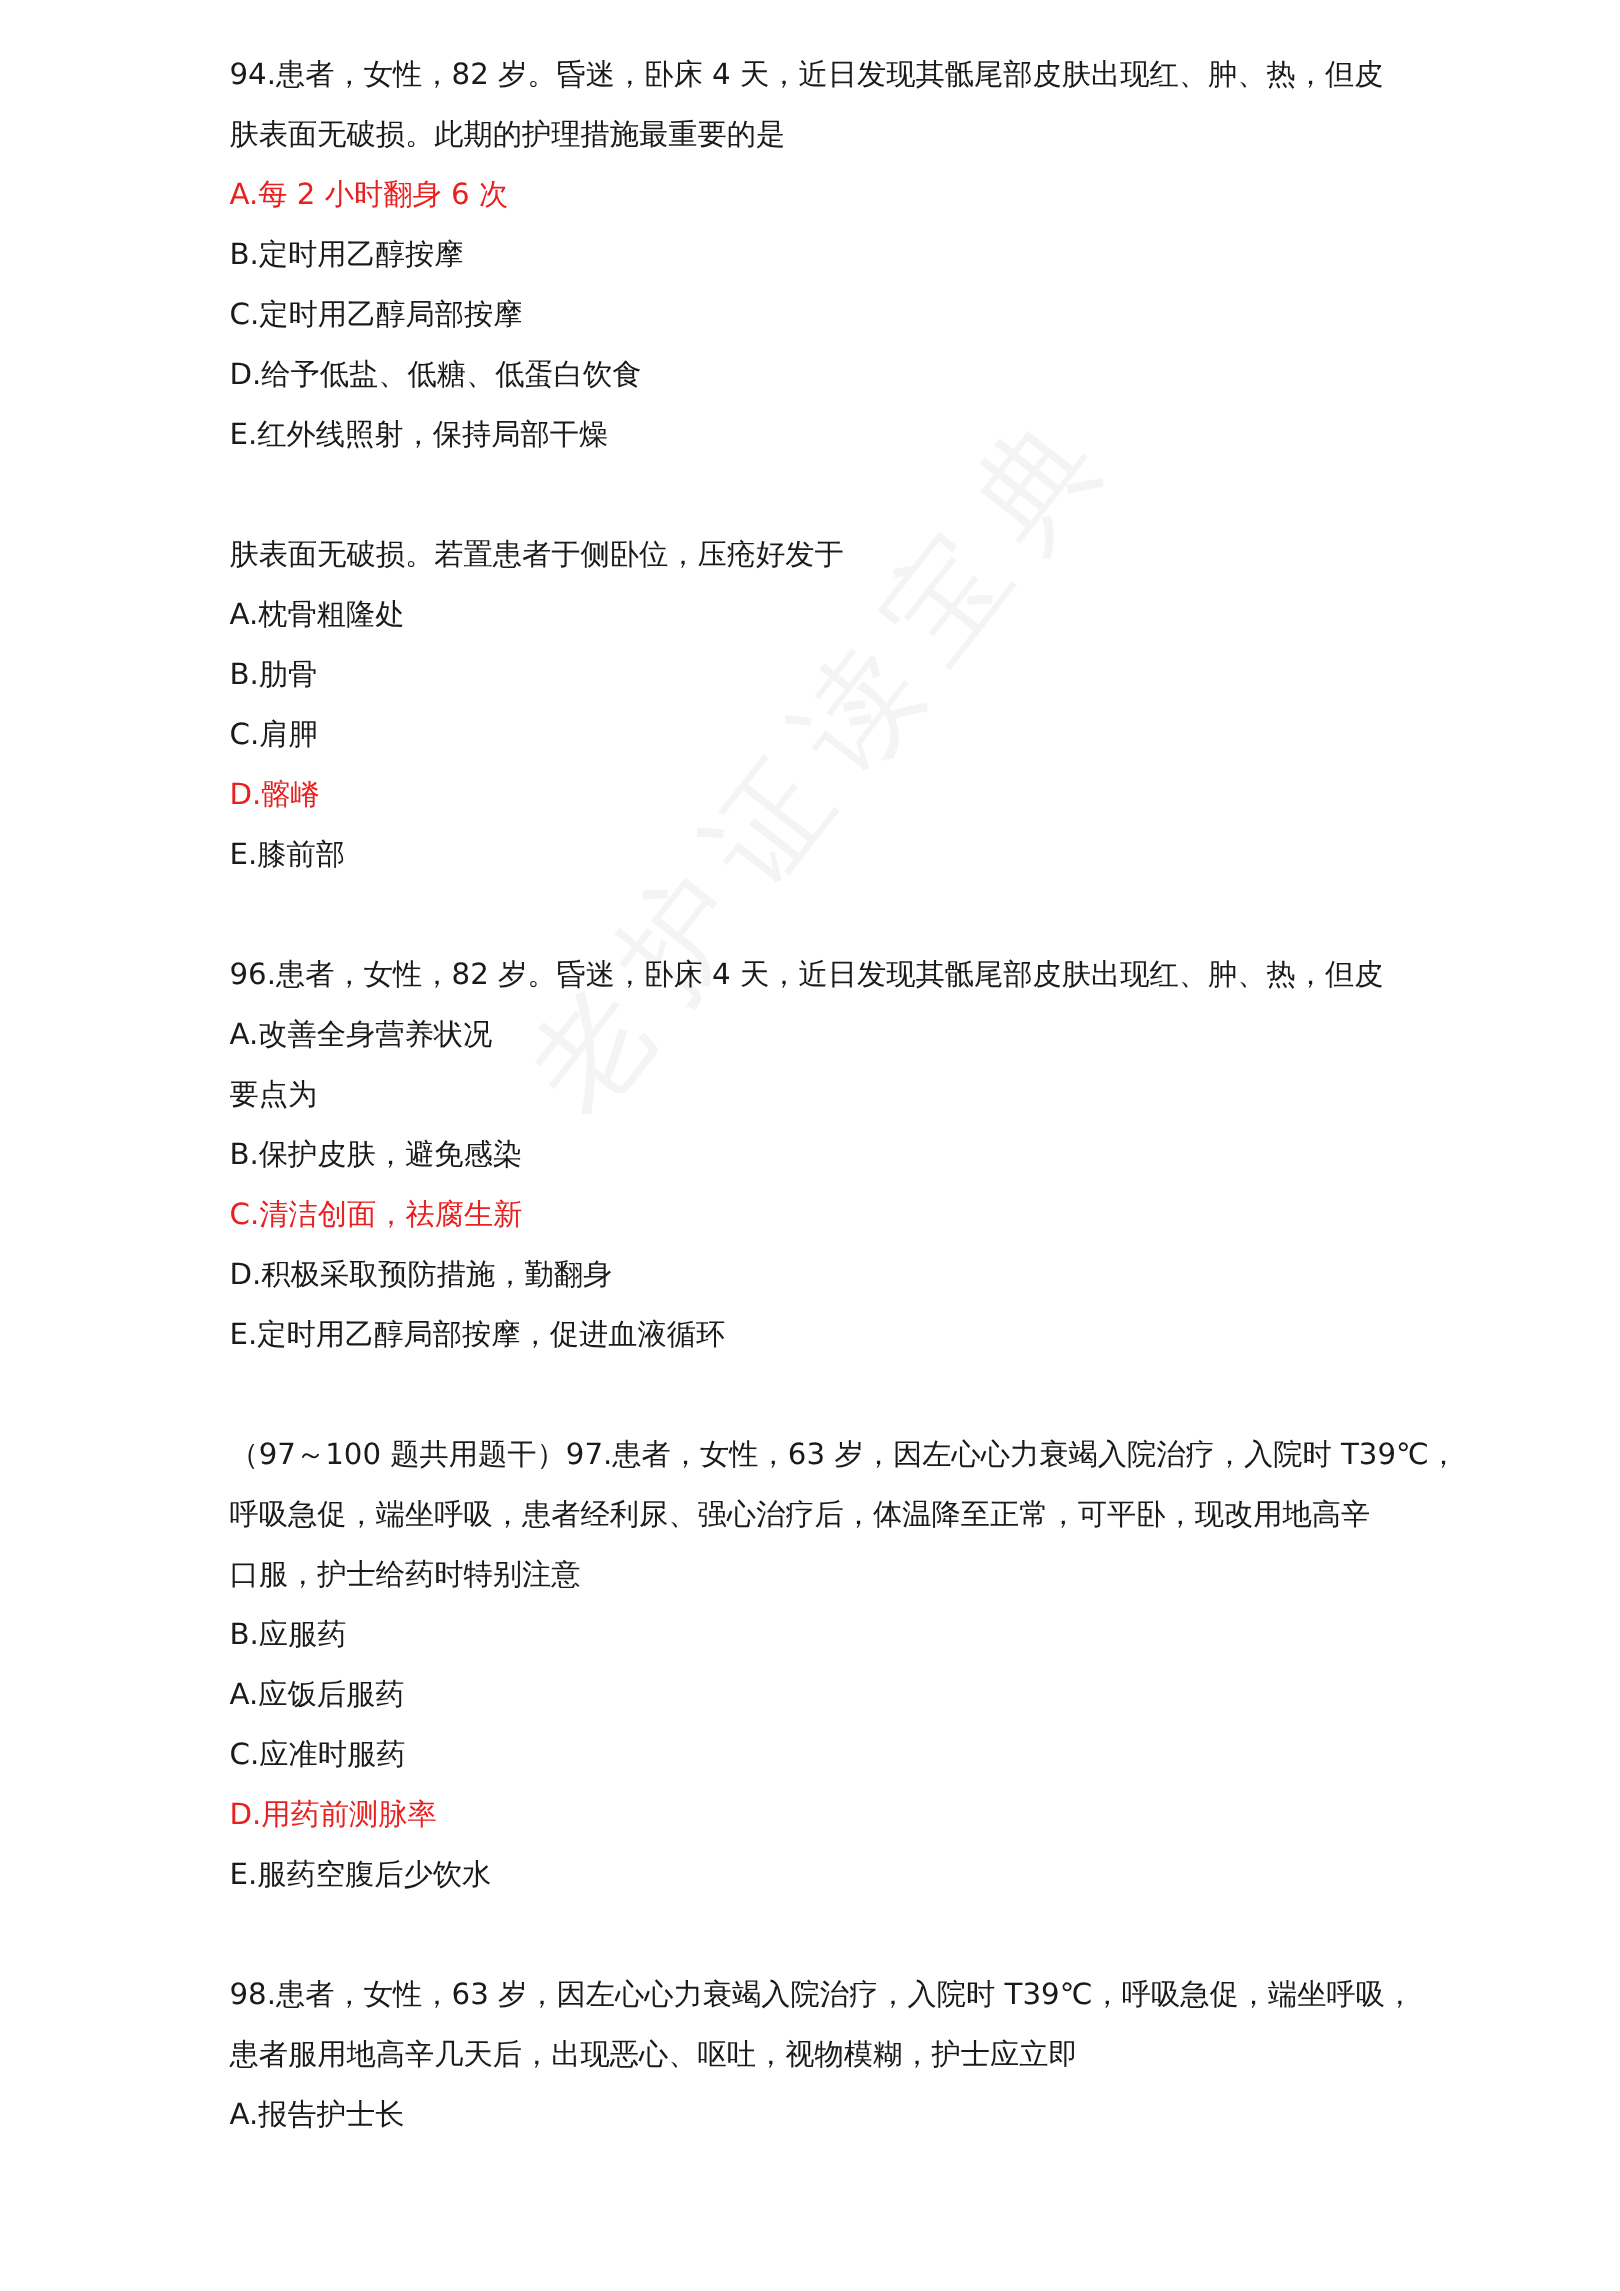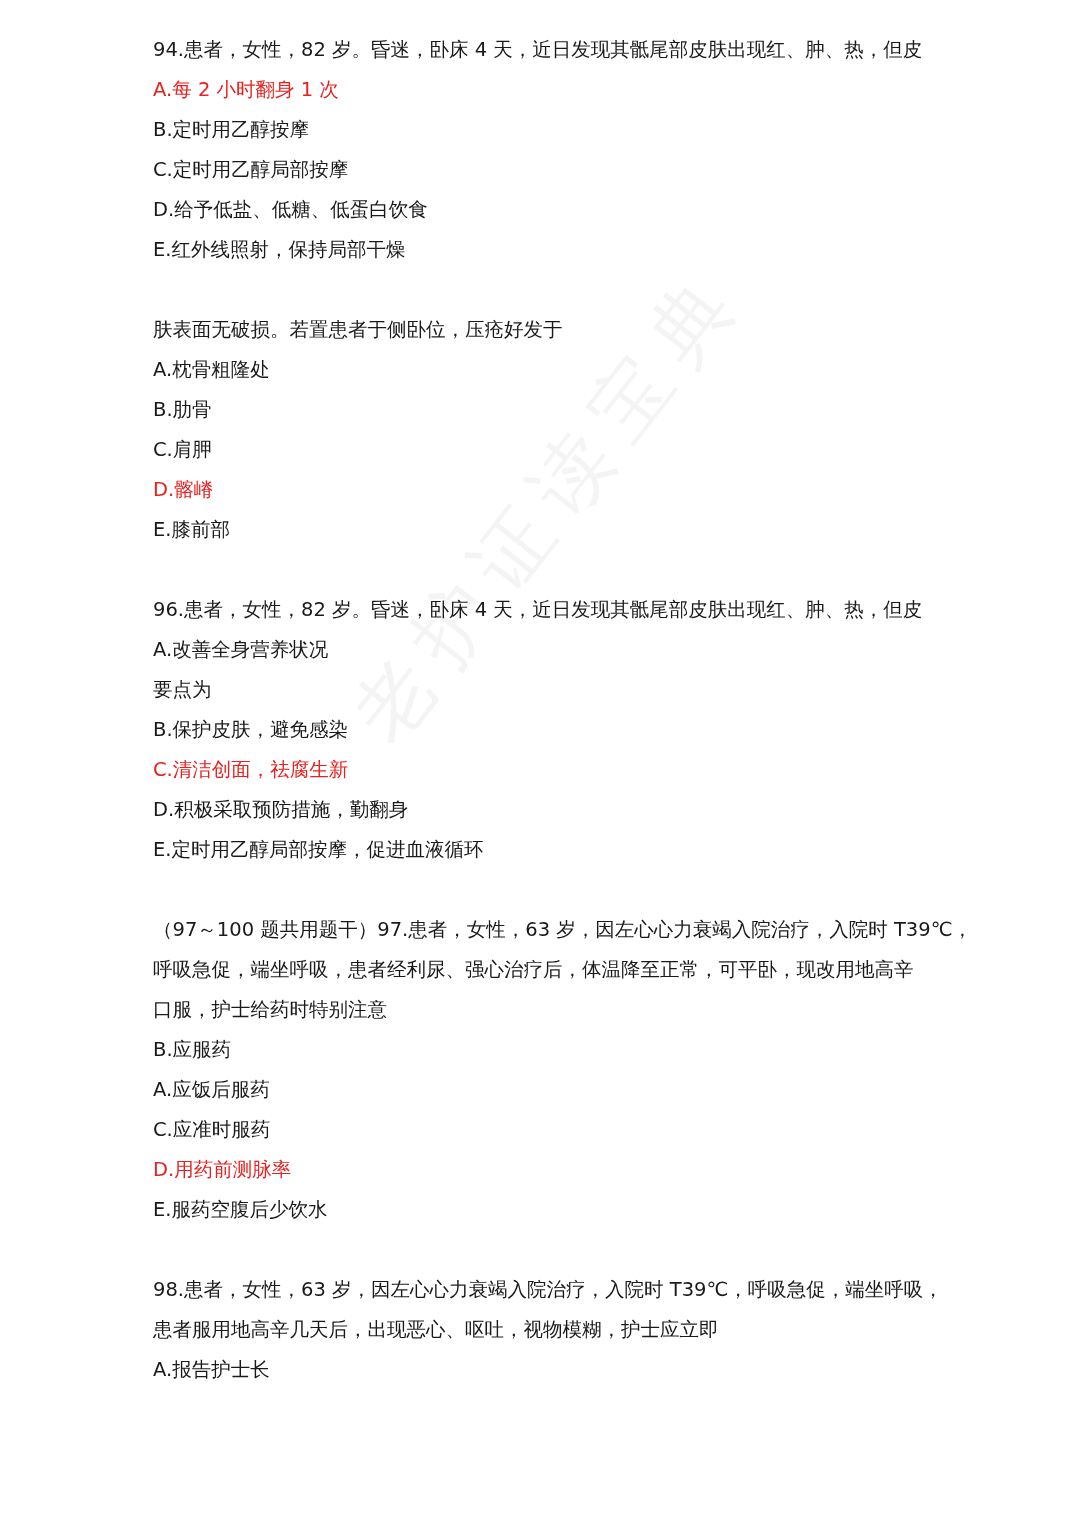--- a/index.html
+++ b/index.html
@@ -25,21 +25,22 @@
   </style>
 </head>
 <body>
 
 <div class="watermark">老护证读宝典</div>
 
 <div class="page">
 
   <div>
     <div class="line">94.患者，女性，82 岁。昏迷，卧床 4 天，近日发现其骶尾部皮肤出现红、肿、热，但皮</div>
-    <div class="line correct">A.每 2 小时翻身 1 次</div>
+    <div class="line">肤表面无破损。此期的护理措施最重要的是</div>
+    <div class="line correct">A.每 2 小时翻身 6 次</div>
     <div class="line">B.定时用乙醇按摩</div>
     <div class="line">C.定时用乙醇局部按摩</div>
     <div class="line">D.给予低盐、低糖、低蛋白饮食</div>
     <div class="line">E.红外线照射，保持局部干燥</div>
   </div>
   <div class="gap"></div>
 
   <div>
     <div class="line">肤表面无破损。若置患者于侧卧位，压疮好发于</div>
     <div class="line">A.枕骨粗隆处</div>

